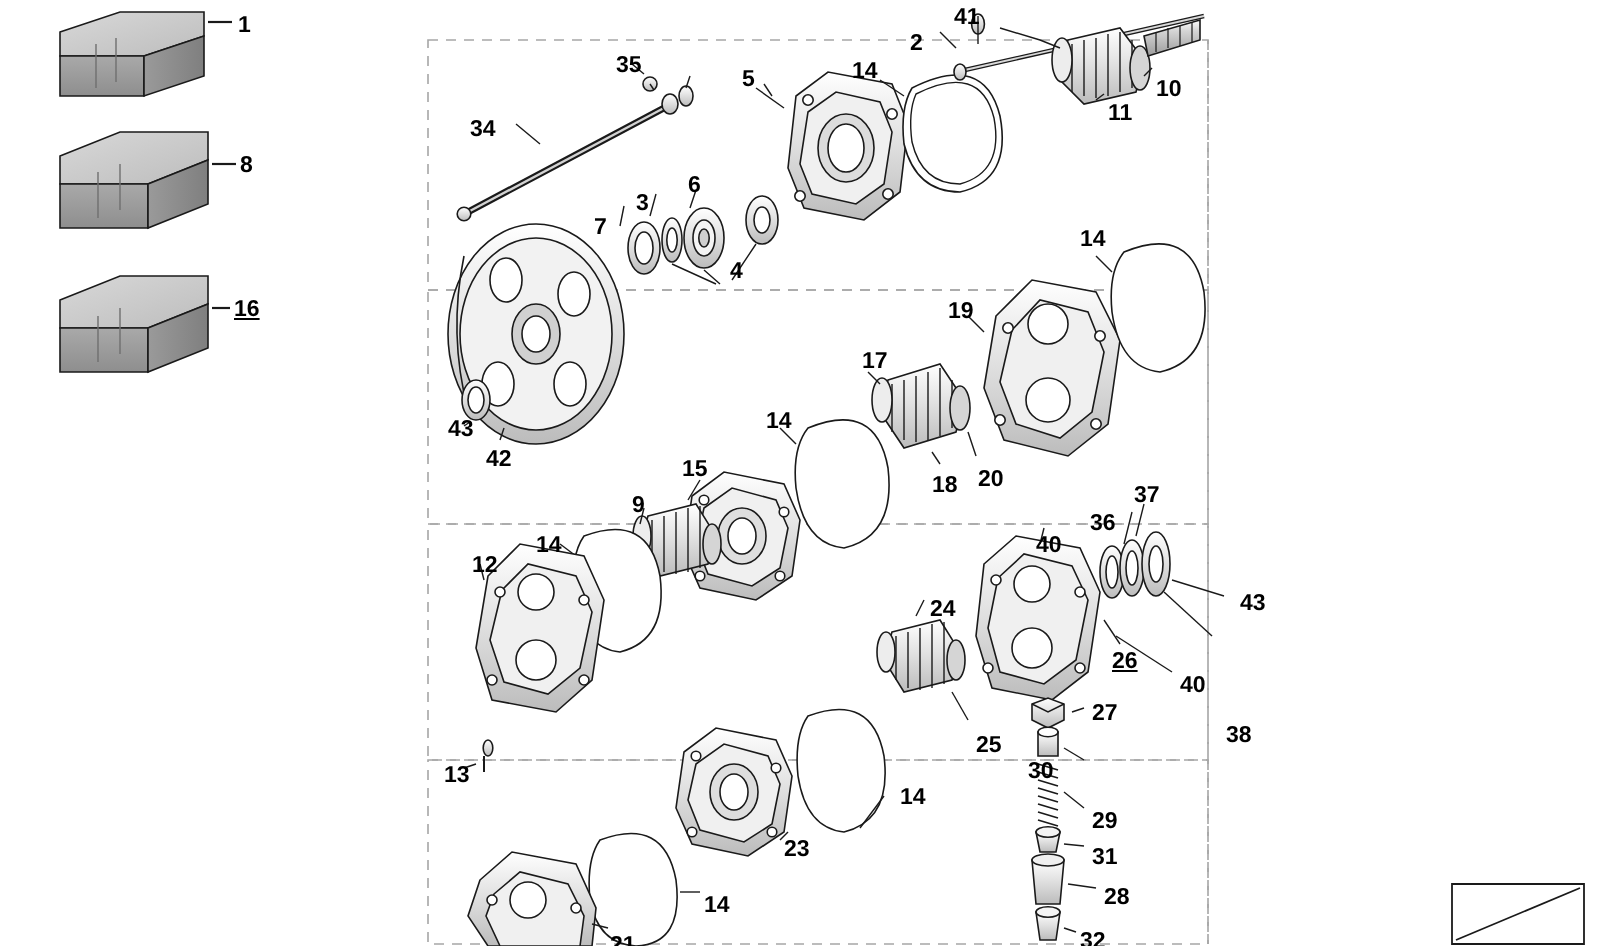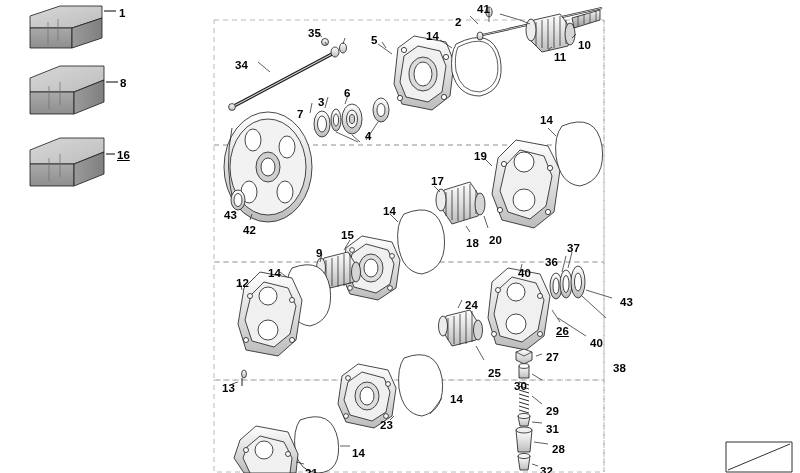--- a/index.html
+++ b/index.html
@@ -398,18 +398,18 @@
     <div class="callout" style="left: 613px; top: 319px; margin-top: 44px;">38</div>
     <div class="callout" style="left: 556px; top: 326px; text-decoration: underline;">26</div>
     <div class="callout" style="left: 590px; top: 338px;">40</div>
     <div class="callout" style="left: 546px; top: 352px;">27</div>
     <div class="callout" style="left: 488px; top: 368px;">25</div>
     <div class="callout" style="left: 222px; top: 383px;">13</div>
     <div class="callout" style="left: 514px; top: 381px;">30</div>
     <div class="callout" style="left: 450px; top: 394px;">14</div>
     <div class="callout" style="left: 546px; top: 406px; text-align: right;">29</div>
     <div class="callout" style="left: 546px; top: 424px;">31</div>
-    <div class="callout" style="left: 380px; top: 420px;">23</div>
+    <div class="callout" style="left: 392px; top: 420px;">23</div>
     <div class="callout" style="left: 552px; top: 444px; text-align: right;">28</div>
     <div class="callout" style="left: 352px; top: 448px;">14</div>
     <div class="callout" style="left: 540px; top: 466px;">32</div>
     <div class="callout" style="left: 305px; top: 468px;">21</div>
   </div>
 
 </body></html>

